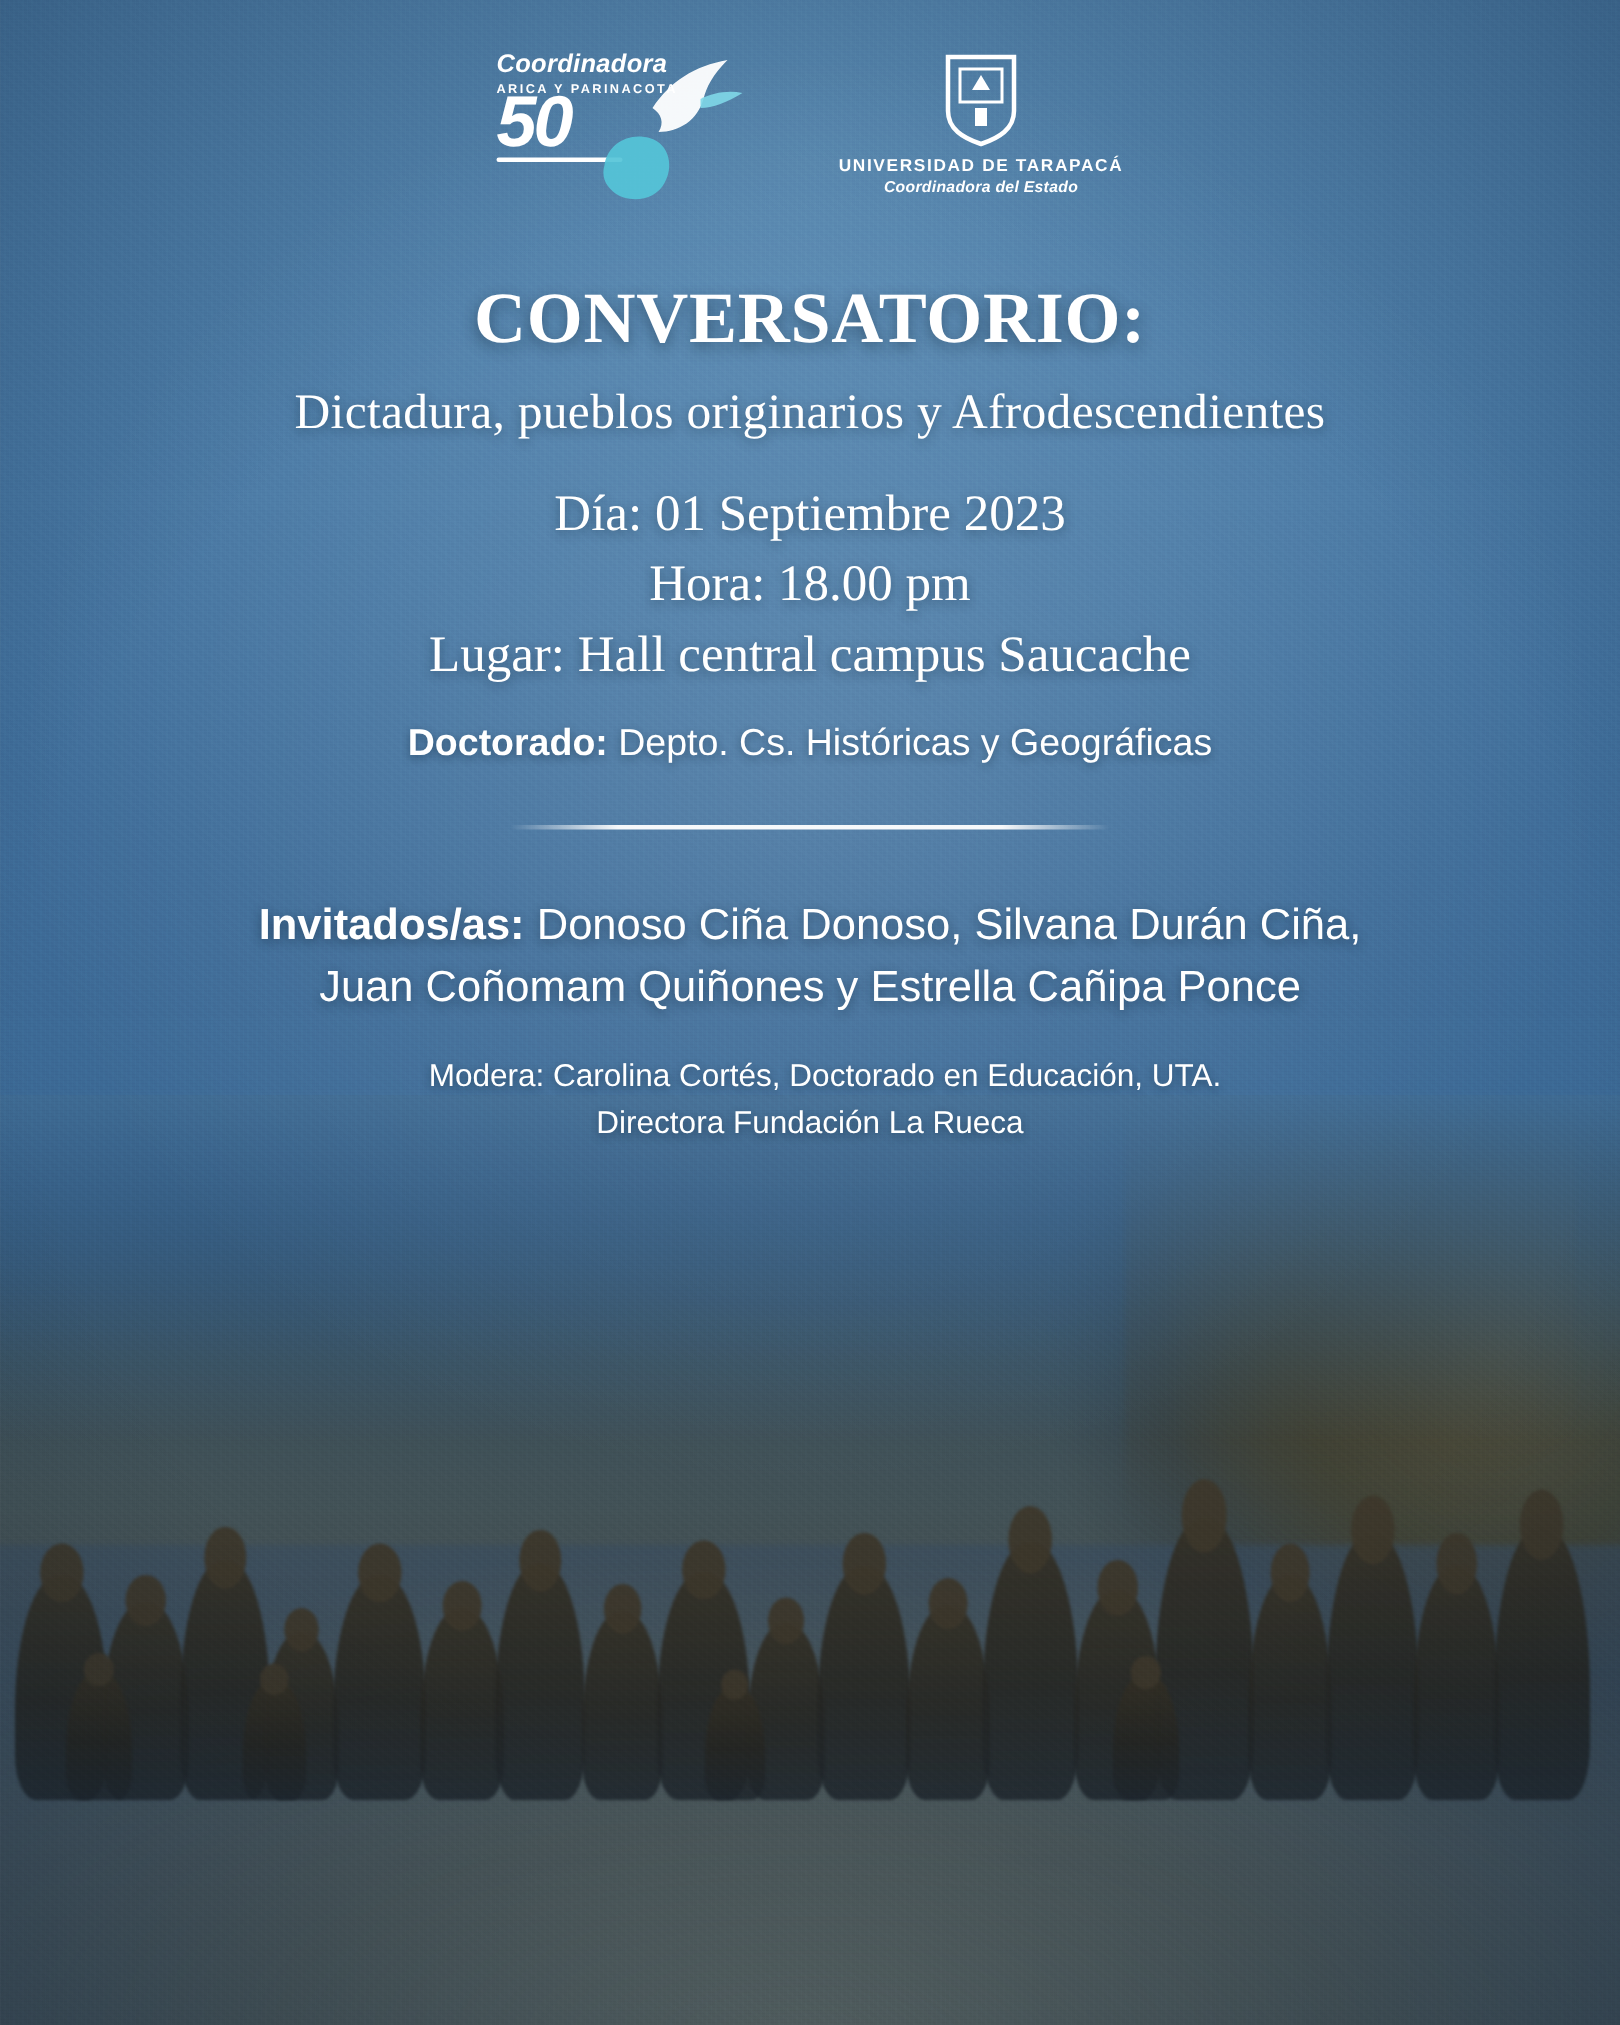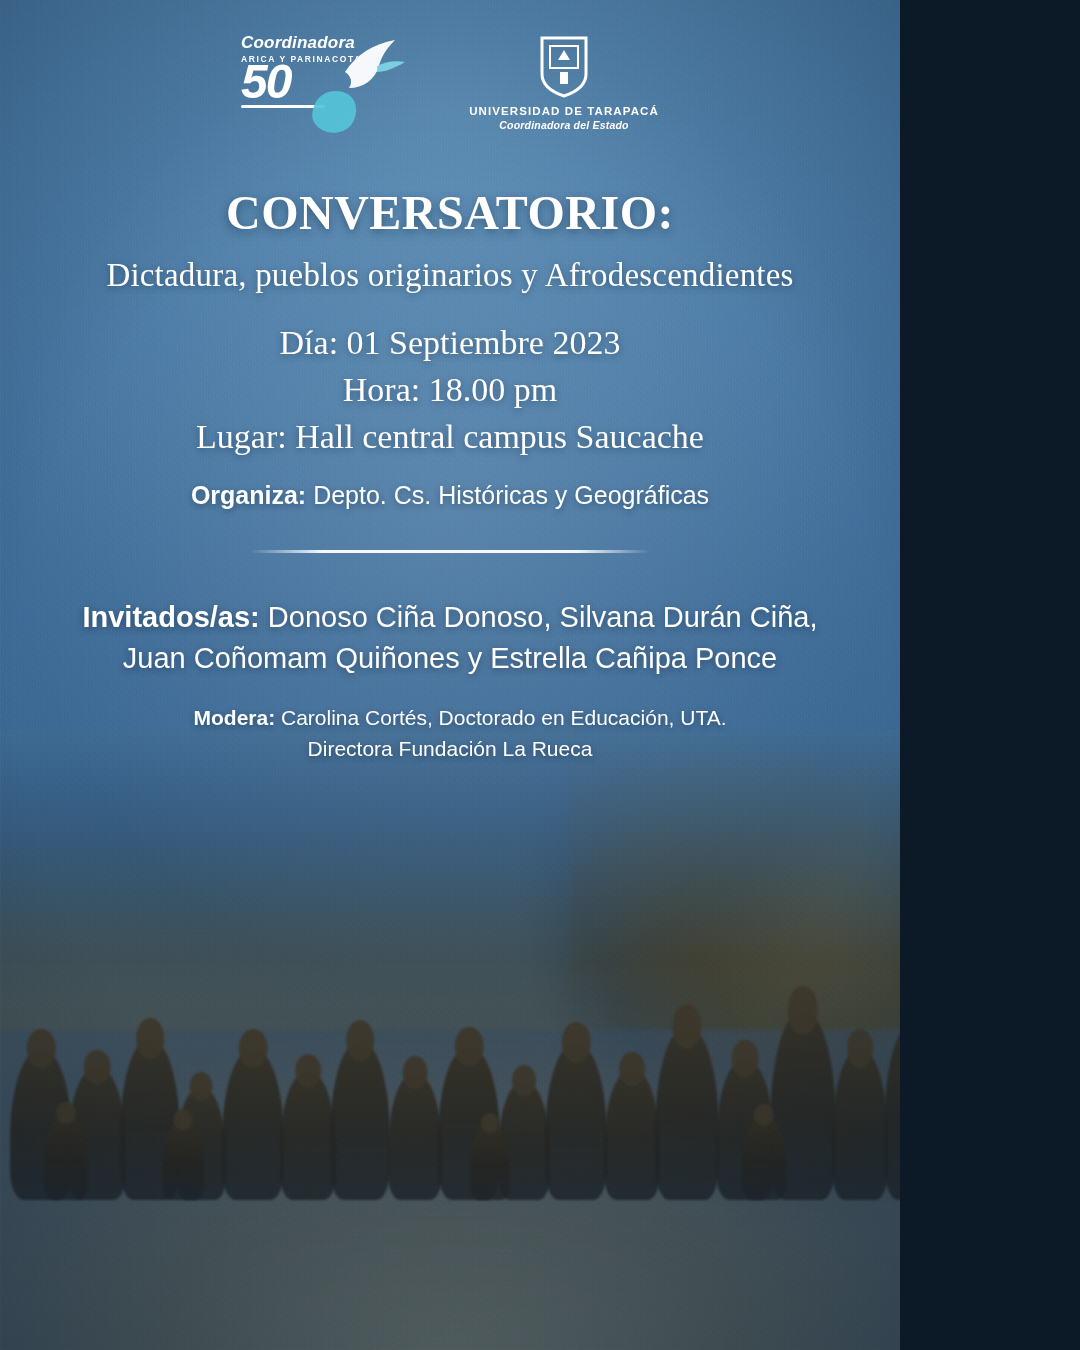--- a/index.html
+++ b/index.html
@@ -3,21 +3,21 @@
 <meta charset="utf-8">
 <title>Conversatorio</title>
 <style>
   html, body {
     margin: 0;
     padding: 0;
     background: #0c1a28;
   }
   .poster {
     position: relative;
-    width: 900px;
+    width: 1080px;
     height: 1350px;
     overflow: hidden;
     font-family: "Liberation Sans", sans-serif;
     background: #0c4a6e;
     color: #ffffff;
   }
 
   
   .bg-sky {
     position: absolute;
@@ -260,21 +260,21 @@
   }
   .guests b { font-weight: bold; }
   .moderator {
     margin-top: 24px;
     font-size: 21px;
     line-height: 1.45;
     text-align: center;
     max-width: 780px;
     text-shadow: 0 2px 6px rgba(10,30,50,.45);
   }
-  .moderator b { font-weight: bold; padding-left: 20px; }
+  .moderator b { font-weight: normal; padding-left: 20px; }
 </style>
 </head>
 <body>
 
 <div class="poster">
 
   <div class="bg-sky"></div>
 
   <div class="photo">
     <div class="ground"></div>
@@ -357,21 +357,21 @@
         <span>Hora:</span>
         <span>18.00 pm</span>
       </div>
       <div>
         <span>Lugar:</span>
         <span>Hall central campus Saucache</span>
       </div>
     </div>
 
     <div class="organiza">
-      <b>Organiza:</b>
+      <b>Doctorado:</b>
       <span>Depto. Cs. Históricas y Geográficas</span>
     </div>
 
     <div class="divider"></div>
 
     <div class="guests">
       <div>
         <b>Invitados/as:</b>
         <span>Donoso Ciña Donoso, Silvana Durán Ciña,</span>
       </div>

